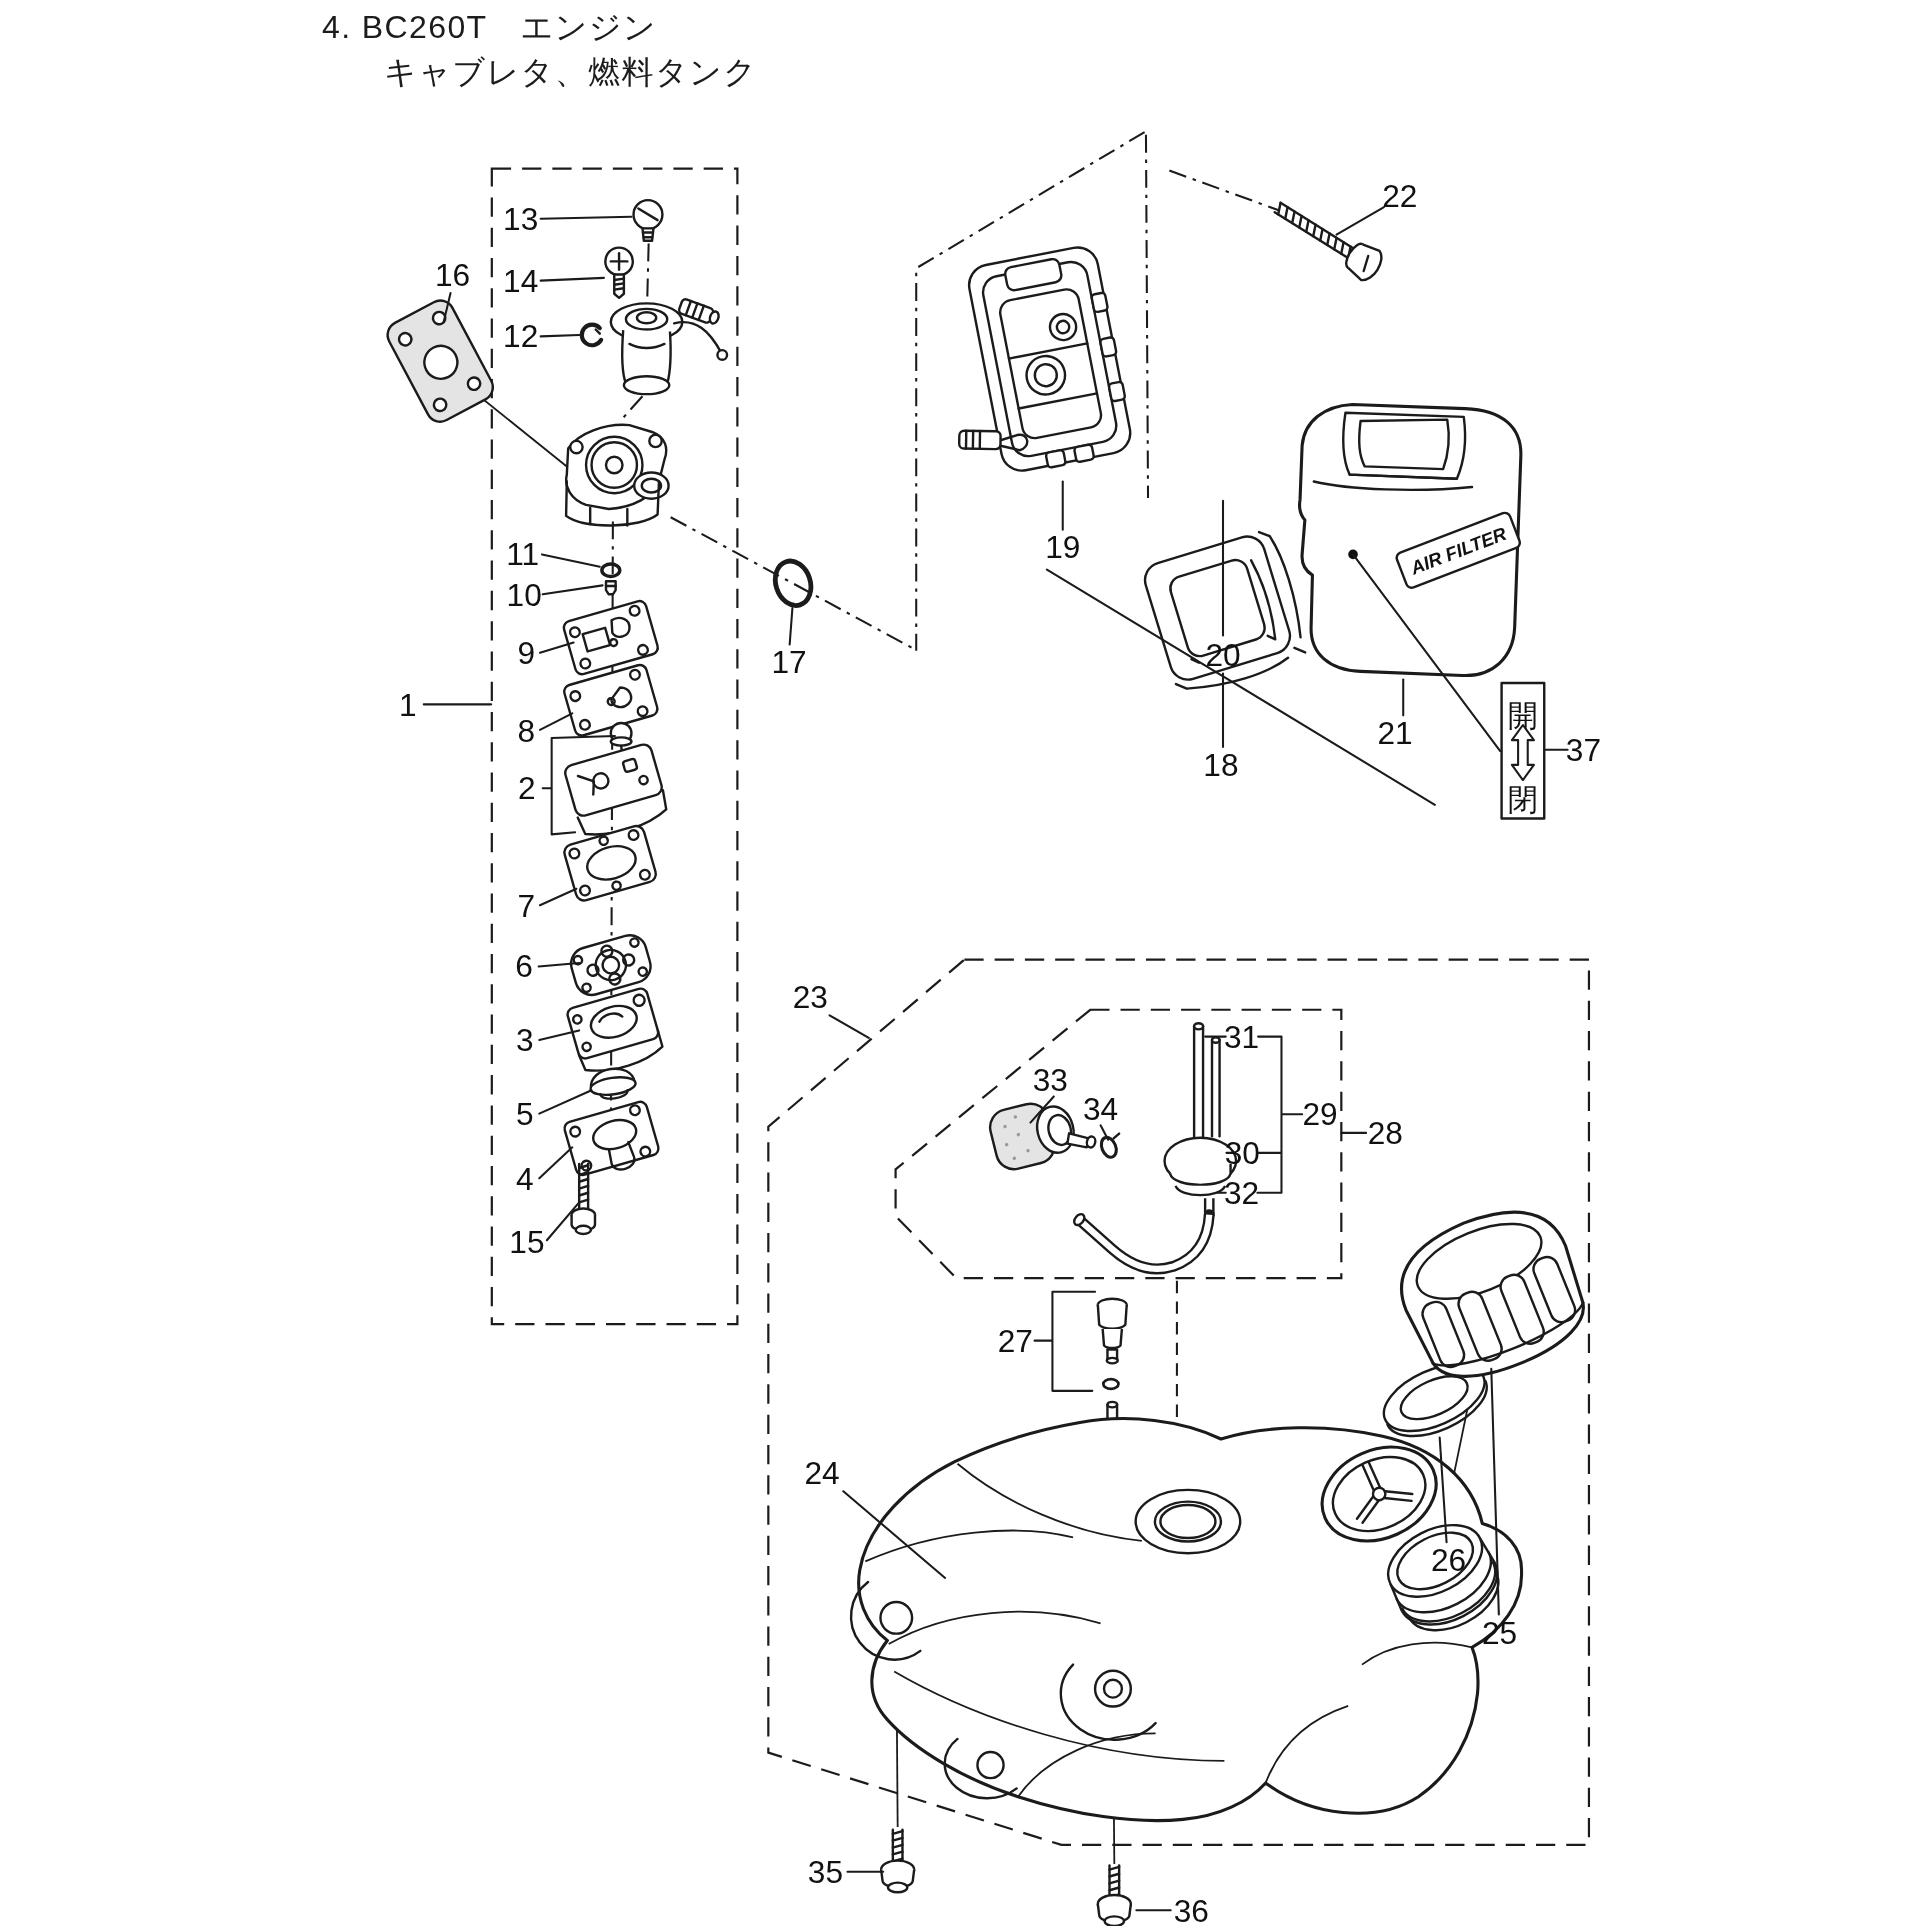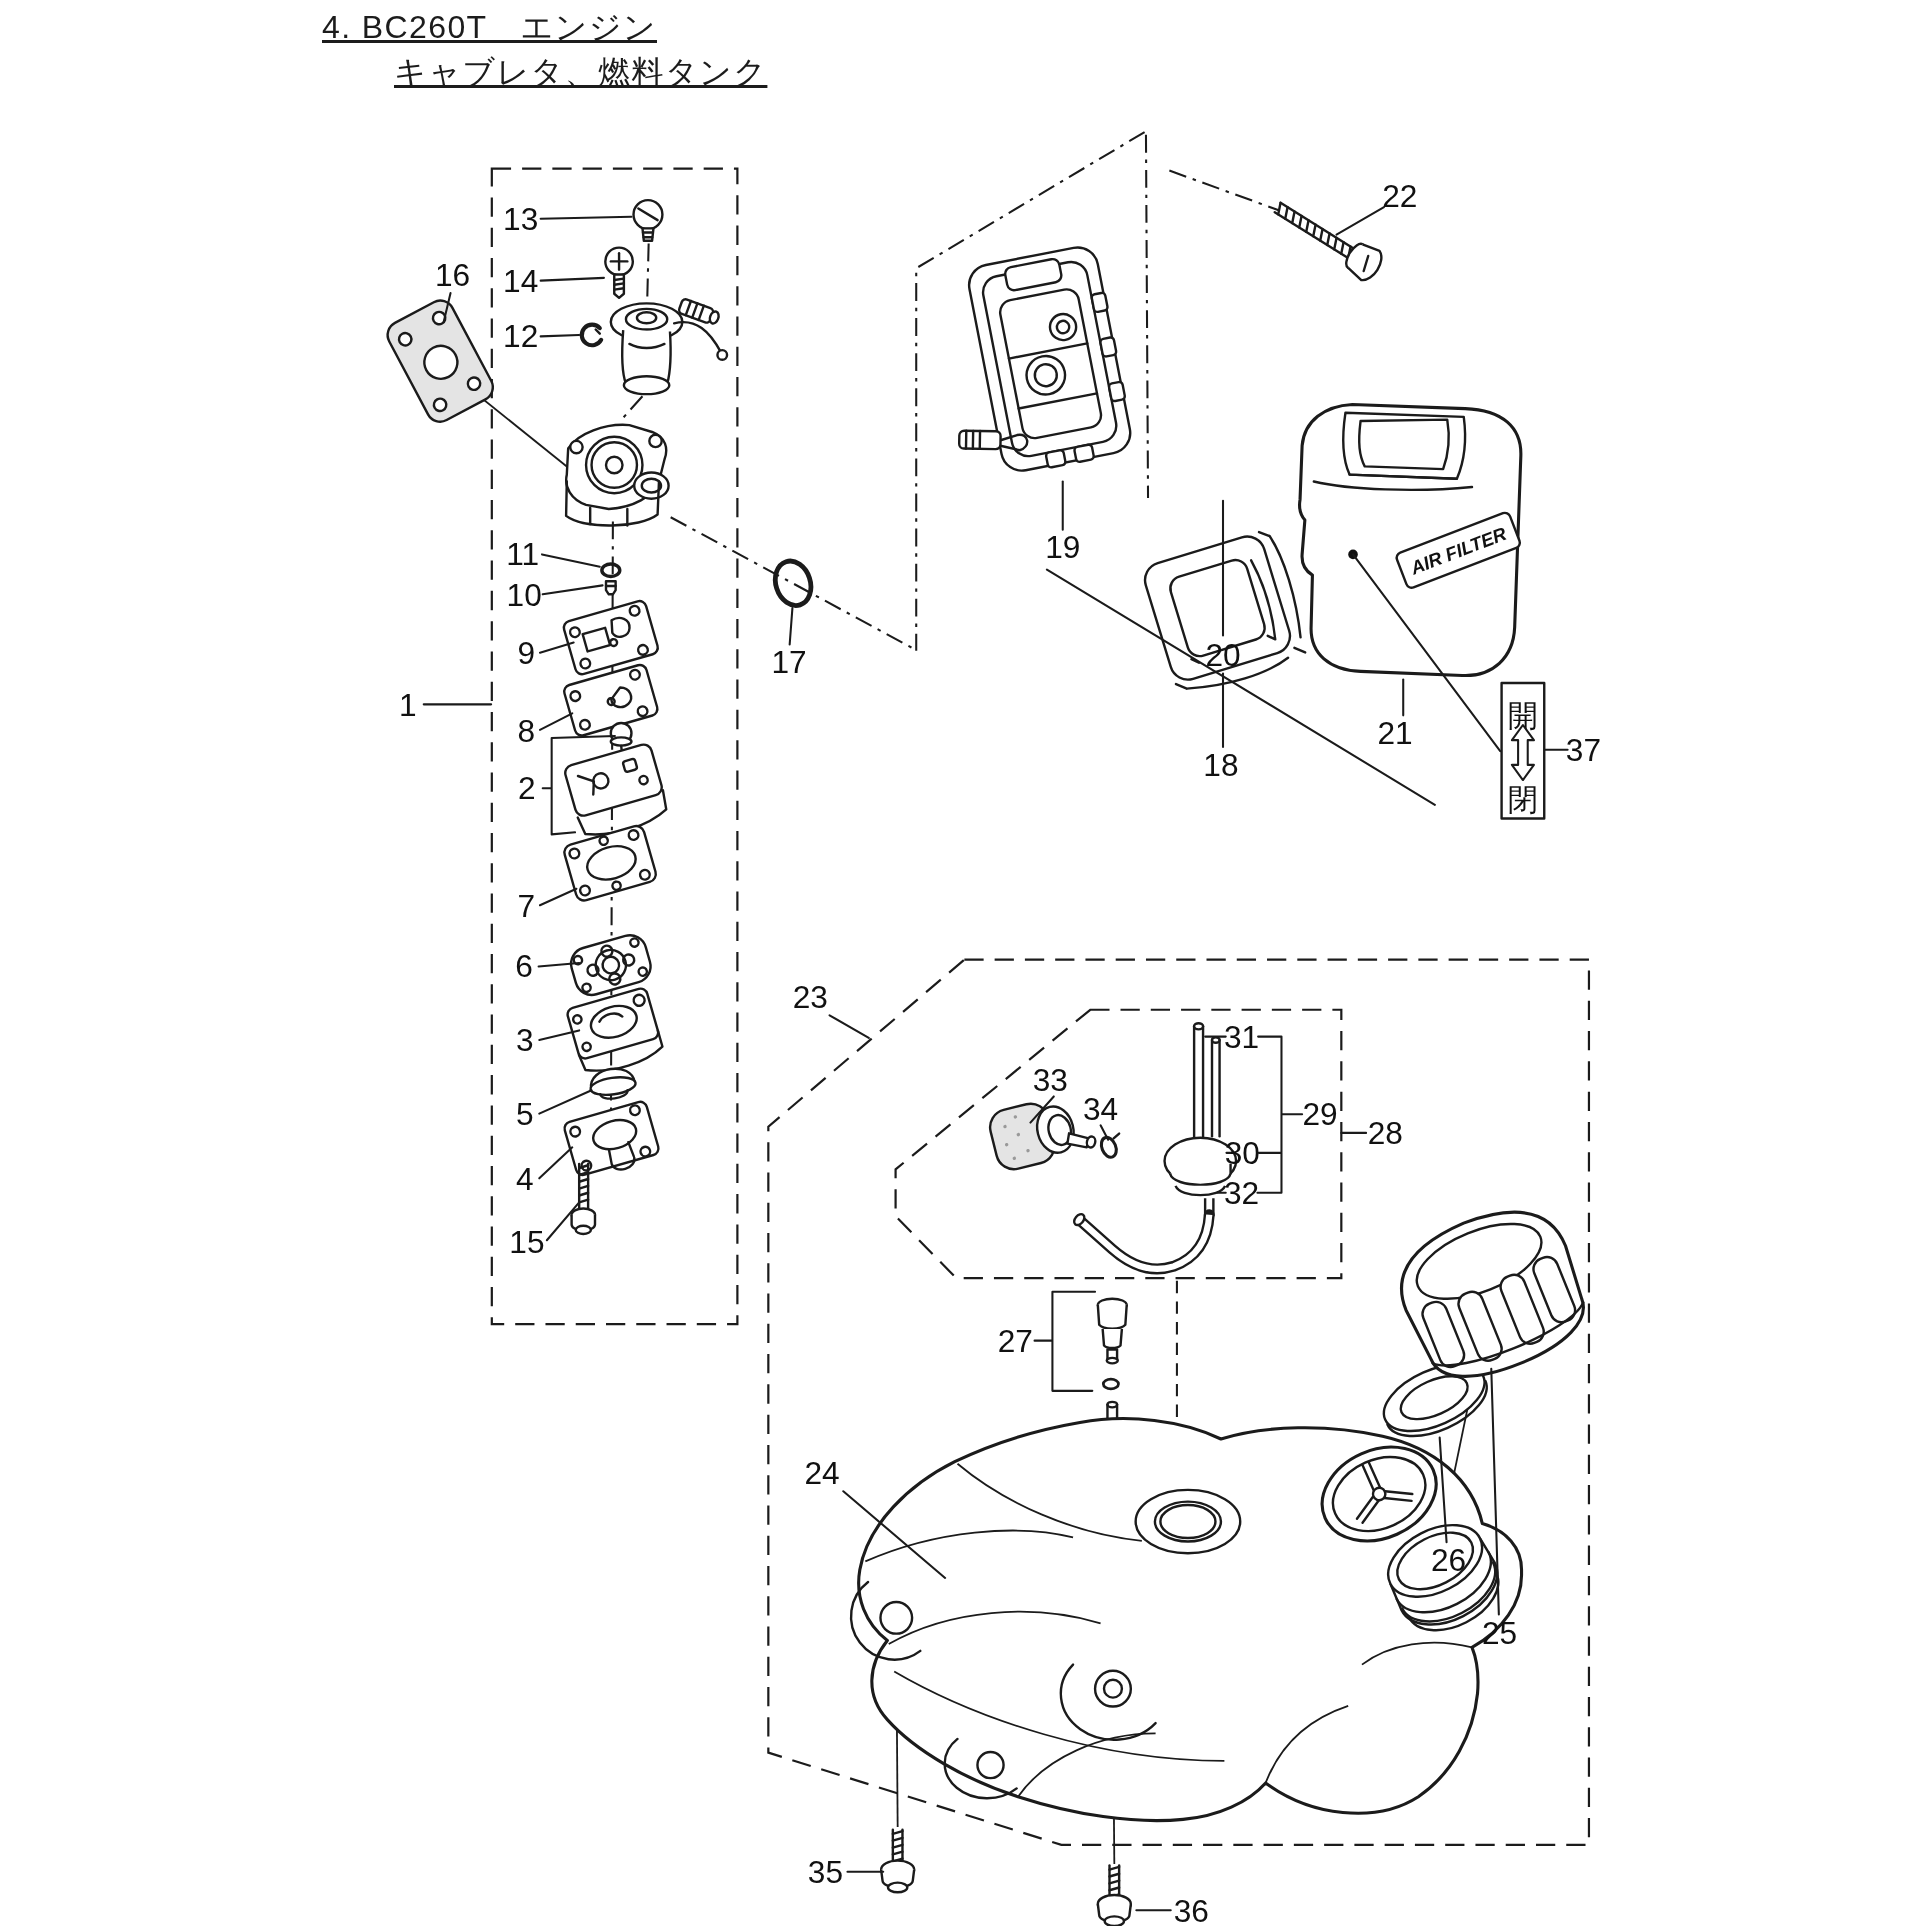--- a/index.html
+++ b/index.html
@@ -1,18 +1,18 @@
 <!DOCTYPE html>
 <html style="font-size:11px"><head>
 <meta charset="utf-8">
 <style>
   html,body{margin:0;padding:0;background:#fff;width:1926px;height:1926px;overflow:hidden;}
-  .titlebox{position:absolute;color:#1c1c1c;font-family:"Liberation Sans",sans-serif;font-size:32px;letter-spacing:1.4px;white-space:pre;text-decoration:underline;}
+  .titlebox{position:absolute;color:#1c1c1c;font-family:"Liberation Sans",sans-serif;font-size:32px;letter-spacing:1.4px;white-space:pre;}
   #t1{left:322px;top:5.5px;}
-  #t2{left:394px;top:51px;}
+  #t2{left:384px;top:51px;}
   svg{position:absolute;left:0;top:0;}
   .ln{stroke:#1b1b1b;fill:none;stroke-width:3.5;stroke-linecap:round;stroke-linejoin:round;}
   .fw{fill:#ffffff;stroke:#1b1b1b;stroke-width:3.5;stroke-linejoin:round;}
   .fw4{fill:#ffffff;stroke:#1b1b1b;stroke-width:4.5;stroke-linejoin:round;}
   .fg{fill:#e4e4e4;stroke:#1b1b1b;stroke-width:3.5;stroke-linejoin:round;}
   .dashbox{fill:none;stroke:#1b1b1b;stroke-width:3.2;stroke-dasharray:28 16;}
   .dd{fill:none;stroke:#1b1b1b;stroke-width:3;stroke-dasharray:26 10 5 10;}
   .dsh{fill:none;stroke:#1b1b1b;stroke-width:3;stroke-dasharray:18 12;}
   .thin{fill:none;stroke:#1b1b1b;stroke-width:2.6;}
   .ldr{fill:none;stroke:#1b1b1b;stroke-width:3;stroke-linecap:round;}

